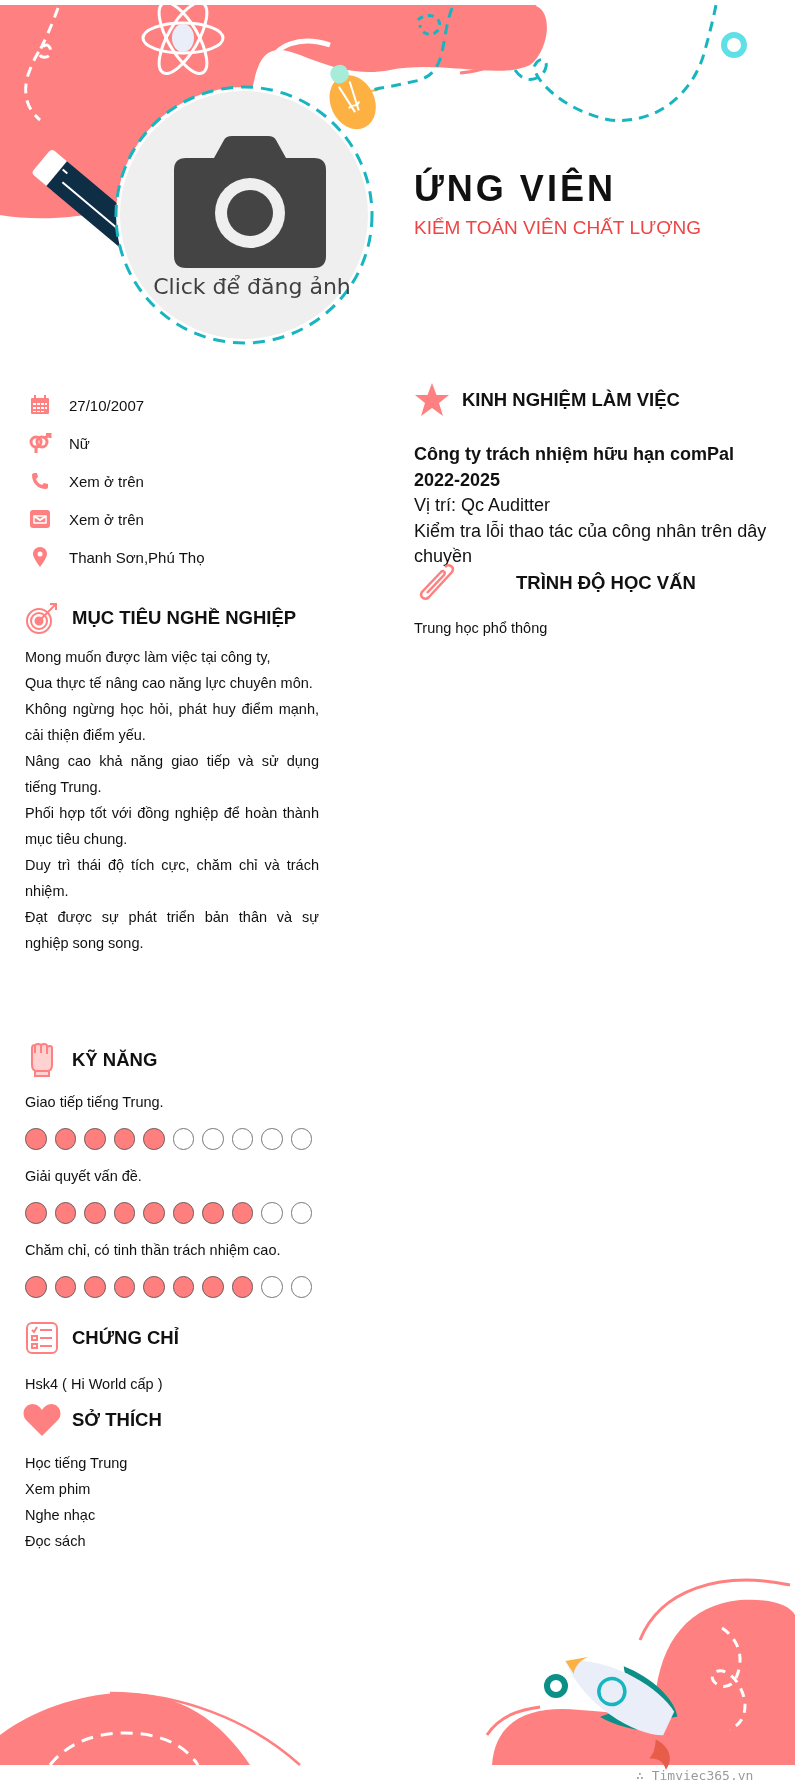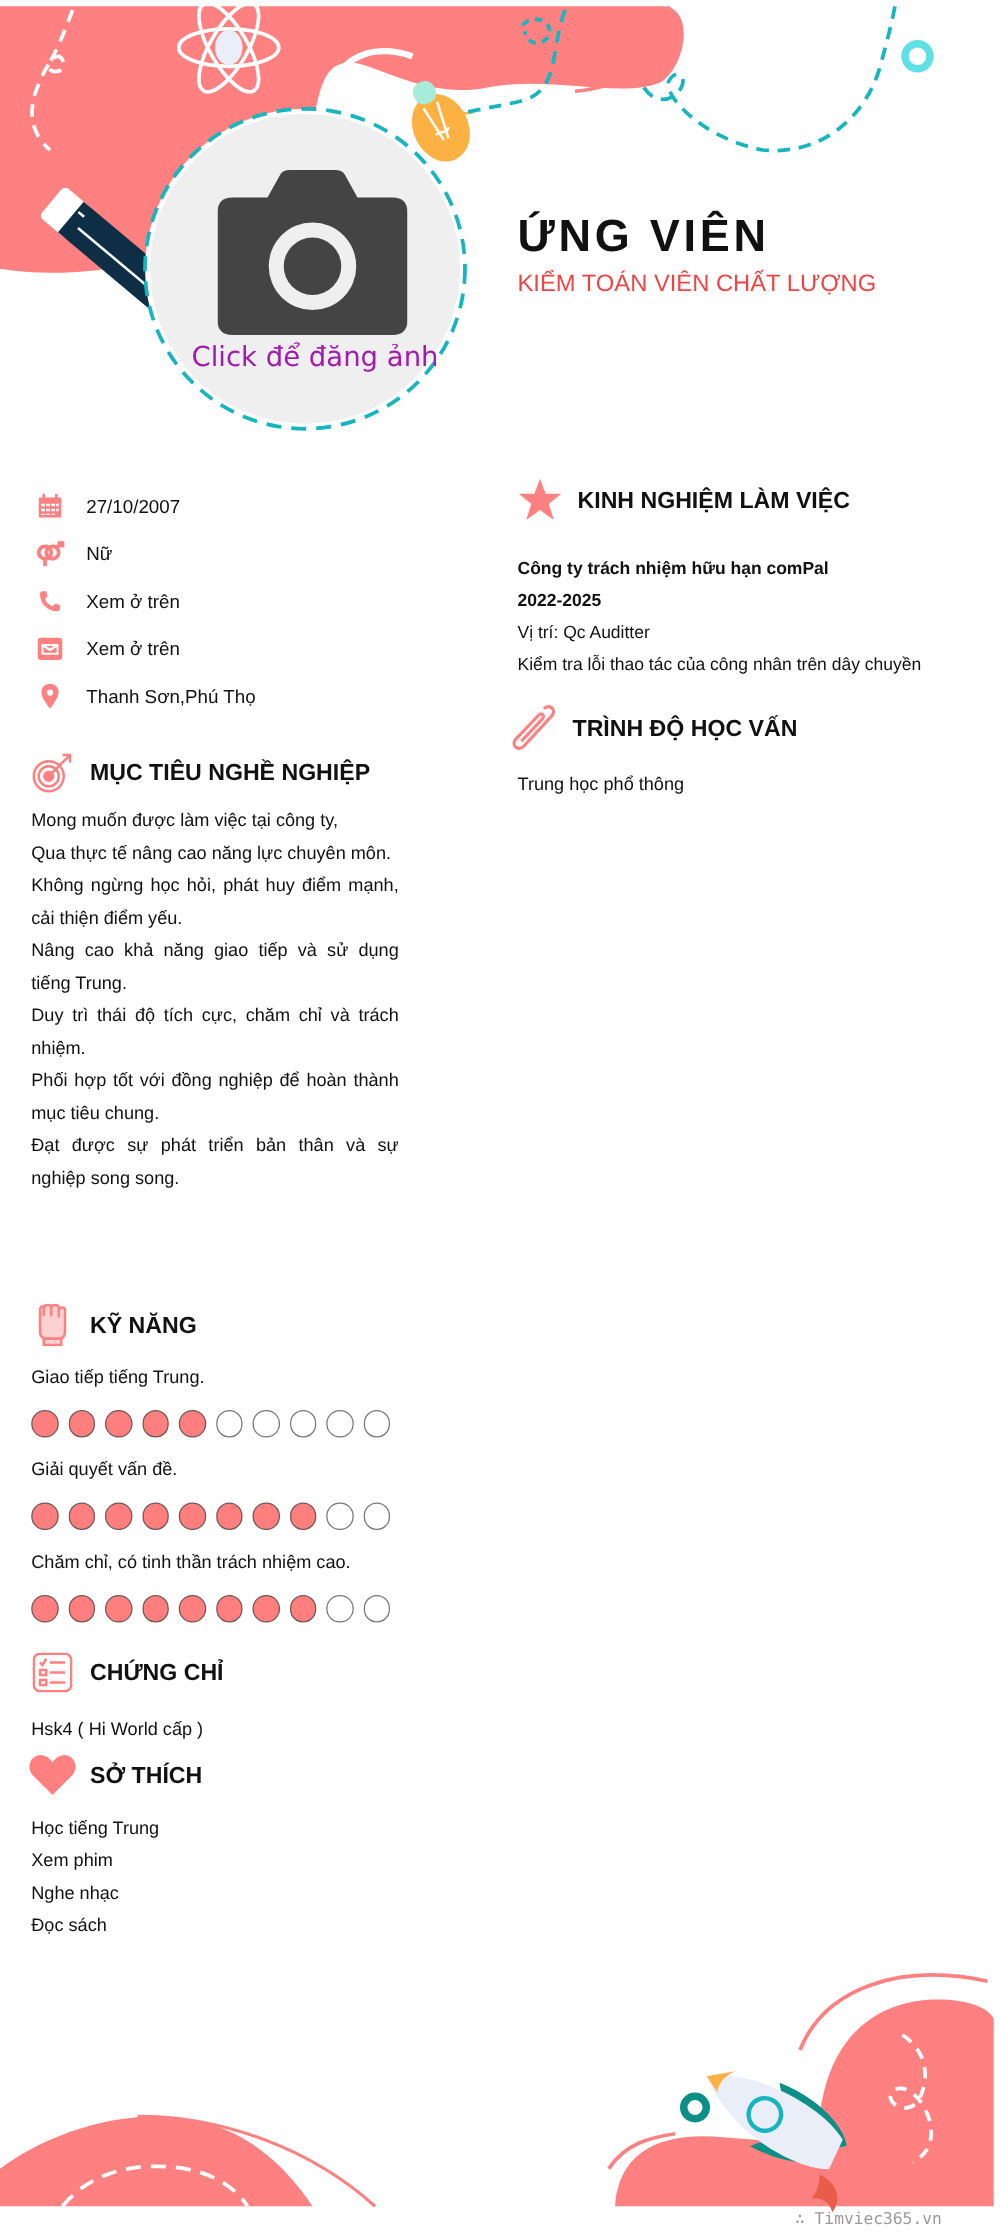--- a/index.html
+++ b/index.html
@@ -15,21 +15,21 @@
     border-radius: 50%; cursor: pointer;
   }
   .avatar-ring { position: absolute; inset: 0; }
   .avatar-inner {
     position: absolute; left: 8px; top: 8px; width: 248px; height: 248px;
     border-radius: 50%; background: #efefef;
   }
   .camera-icon { position: absolute; left: 54px; top: 45px; width: 152px; height: 132px; }
   .avatar-caption {
     position: absolute; left: 0; width: 264px; top: 183px; text-align: center;
-    font-family: "DejaVu Sans", sans-serif; font-size: 22px; color: #a21caf;
+    font-family: "DejaVu Sans", sans-serif; font-size: 22px; color: #404040;
   }
 
   .name { position: absolute; left: 414px; top: 168px; font-size: 36px; font-weight: bold; letter-spacing: 3px; color: #111; }
   .job-title { position: absolute; left: 414px; top: 217px; font-size: 19px; color: #ef4444; }
 
   .contact { position: absolute; left: 28px; top: 386px; width: 300px; }
   .contact-row { display: flex; align-items: center; height: 38px; }
   .contact-row .ic { width: 24px; height: 22px; margin-right: 17px; display: flex; align-items: center; justify-content: center; }
   .contact-row .tx { font-size: 15px; color: #111; }
 
@@ -40,21 +40,21 @@
   .para { position: absolute; font-size: 14.5px; line-height: 26px; color: #111; text-align: justify; }
   .para p { margin: 0; }
 
   .skill-label { position: absolute; left: 25px; font-size: 14.5px; color: #111; }
   .dots { position: absolute; left: 25px; display: flex; gap: 8px; }
   .dot { width: 21.5px; height: 21.5px; border-radius: 50%; border: 1.5px solid #777; background: #fff; }
   .dot.on { background: #ff7f7f; border-color: #6e5858; }
 
   .list { position: absolute; left: 25px; font-size: 14.5px; line-height: 26px; color: #111; }
 
-  .exp { position: absolute; left: 414px; top: 442px; font-size: 14px; line-height: 25.5px; color: #111; }
+  .exp { position: absolute; left: 414px; top: 442px; font-size: 18px; line-height: 25.5px; color: #111; }
   .exp .b { font-weight: bold; }
 
   .watermark { position: absolute; left: 636px; top: 1768px; font-family: "DejaVu Sans Mono", monospace; font-size: 13px; color: #9a9a9a; }
 </style>
 </head>
 <body>
 
 <svg class="deco deco-top" viewBox="0 0 800 360" xmlns="http://www.w3.org/2000/svg">
 
   <path d="M0 5 L530 5 C555 5 550 50 530 65 C500 80 440 60 390 70 C340 80 300 50 280 50 C245 50 260 110 230 150 C200 190 150 200 110 210 C70 220 30 220 0 215 Z" fill="#ff8080"></path>
@@ -186,22 +186,22 @@
         <polyline points="25,3 31,3 31,9"></polyline>
       </svg>
   </span>
   <span class="htx">MỤC TIÊU NGHỀ NGHIỆP</span>
 </div>
 <div class="para" style="left:25px; top:644px; width:294px;">
   <p>Mong muốn được làm việc tại công ty,</p>
   <p>Qua thực tế nâng cao năng lực chuyên môn.</p>
   <p>Không ngừng học hỏi, phát huy điểm mạnh, cải thiện điểm yếu.</p>
   <p>Nâng cao khả năng giao tiếp và sử dụng tiếng Trung.</p>
+  <p>Phối hợp tốt với đồng nghiệp để hoàn thành mục tiêu chung.</p>
   <p>Duy trì thái độ tích cực, chăm chỉ và trách nhiệm.</p>
-  <p>Phối hợp tốt với đồng nghiệp để hoàn thành mục tiêu chung.</p>
   <p>Đạt được sự phát triển bản thân và sự nghiệp song song.</p>
 </div>
 
 <div class="section-head" style="left:22px; top:1040px;">
   <span class="hic">
     <svg width="26" height="34" viewBox="0 0 26 34" fill="#ffd1d1" stroke="#ff8080" stroke-width="2">
         <path d="M3 12 L3 5 Q3 2 6 2 L6 10 L6 3 Q6 1 9 1 Q12 1 12 3 L12 10 L12 3 Q12 1 15 1 Q18 1 18 3 L18 11 L18 5 Q18 3 21 3 Q23 3 23 5 L23 22 Q23 27 19 28 L7 28 Q3 27 3 22Z"></path>
         <rect x="6" y="28" width="14" height="5" fill="#ffd1d1"></rect>
       </svg>
   </span>
@@ -291,21 +291,21 @@
   </span>
   <span class="htx">KINH NGHIỆM LÀM VIỆC</span>
 </div>
 <div class="exp">
   <div class="b">Công ty trách nhiệm hữu hạn comPal</div>
   <div class="b">2022-2025</div>
   <div>Vị trí: Qc Auditter</div>
   <div>Kiểm tra lỗi thao tác của công nhân trên dây chuyền</div>
 </div>
 
-<div class="section-head" style="left:404px; top:563px;">
+<div class="section-head" style="left:414px; top:563px;gap:48px;">
   <span class="hic" style="width:44px;">
     <svg width="42" height="40" viewBox="0 0 42 40" fill="none" stroke="#ff8080" stroke-width="2.5">
         <path d="M30 4 C34 0 40 4 37 9 L14 34 C10 38 4 34 7 29 L26 9 C28 7 31 9 29 12 L12 30"></path>
       </svg>
   </span>
   <span class="htx">TRÌNH ĐỘ HỌC VẤN</span>
 </div>
 <div class="list" style="left:414px; top:615px;">
   <div>Trung học phổ thông</div>
 </div>

